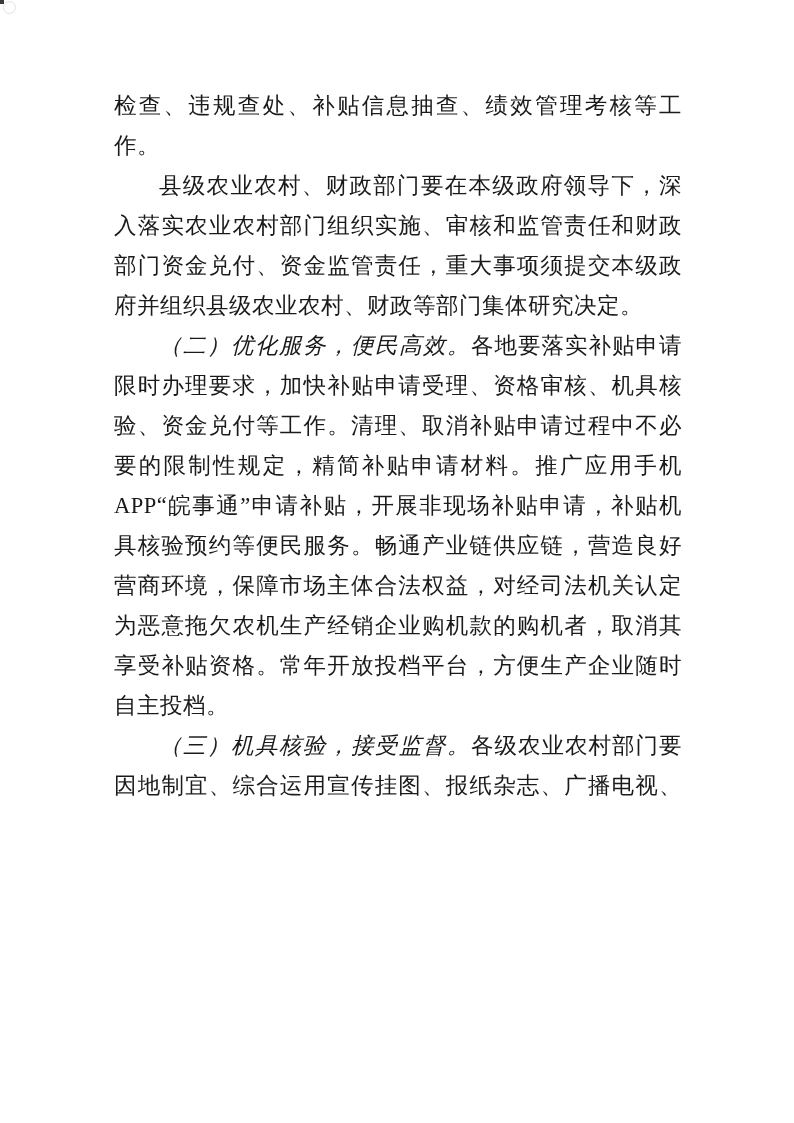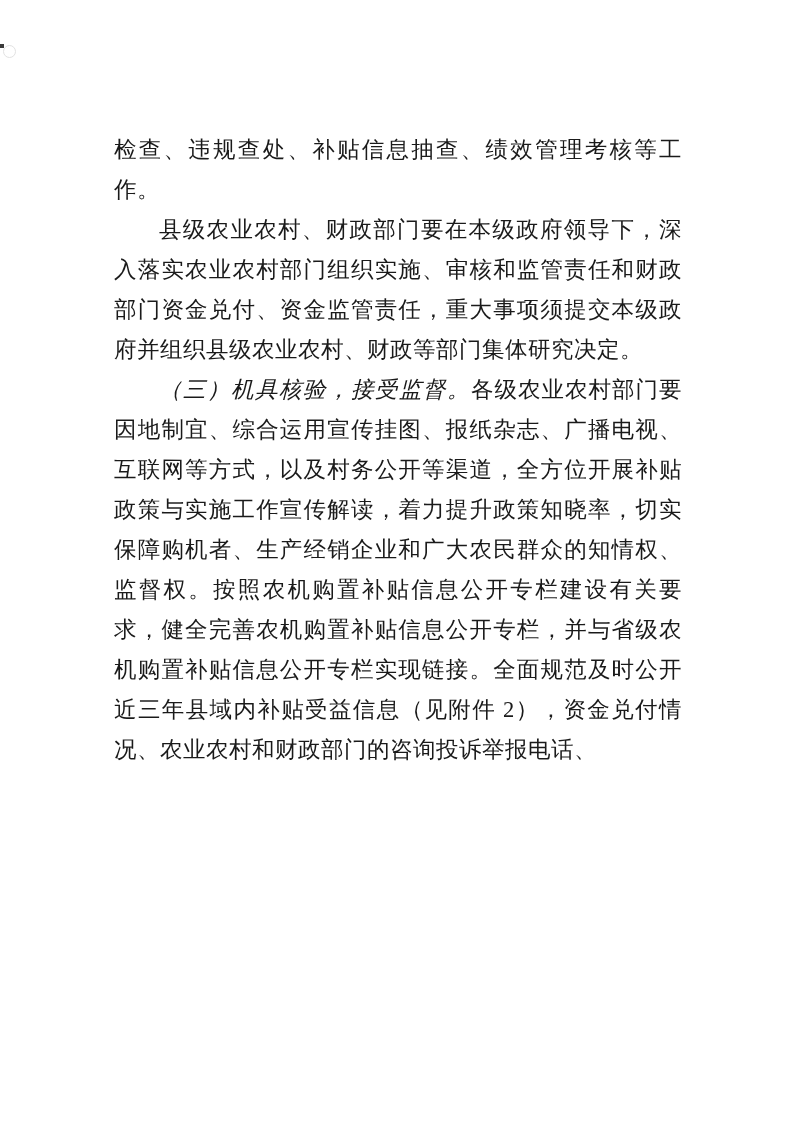--- a/index.html
+++ b/index.html
@@ -8,21 +8,20 @@
     background: #ffffff;
   }
   .page {
     position: relative;
     width: 794px;
     height: 801px;
     background: #ffffff;
     overflow: hidden;
     font-family: "Liberation Serif", "DejaVu Serif", serif;
     color: #1a1a1a;
-    margin-top: 44px;
   }
   .scan-artifact-dot {
     position: absolute;
     left: 0;
     top: 0;
     width: 4px;
     height: 4px;
     background: #3a3a3a;
   }
   .scan-artifact-ring {
@@ -73,20 +72,21 @@
 
   <span class="scan-artifact-dot"></span>
   <span class="scan-artifact-ring"></span>
 
   <div class="text-block">
 
     <p><span>检查、违规查处、补贴信息抽查、绩效管理考核等工作。</span></p>
 
     <p class="indent"><span>县级农业农村、财政部门要在本级政府领导下，深入落实农业农村部门组织实施、审核和监管责任和财政部门资金兑付、资金监管责任，重大事项须提交本级政府并组织县级农业农村、财政等部门集体研究决定。</span></p>
 
+    <p class="indent"><span class="para-lead">（二）优化服务，便民高效。</span><span>各地要落实补贴申请限时办理要求，加快补贴申请受理、资格审核、机具核验、资金兑付等工作。清理、取消补贴申请过程中不必要的限制性规定，精简补贴申请材料。推广应用手机 APP“皖事通”申请补贴，开展非现场补贴申请，补贴机具核验预约等便民服务。畅通产业链供应链，营造良好营商环境，保障市场主体合法权益，对经司法机关认定为恶意拖欠农机生产经销企业购机款的购机者，取消其享受补贴资格。常年开放投档平台，方便生产企业随时自主投档。</span></p>
 
     <p class="indent"><span class="para-lead">（三）机具核验，接受监督。</span><span>各级农业农村部门要因地制宜、综合运用宣传挂图、报纸杂志、广播电视、互联网等方式，以及村务公开等渠道，全方位开展补贴政策与实施工作宣传解读，着力提升政策知晓率，切实保障购机者、生产经销企业和广大农民群众的知情权、监督权。按照农机购置补贴信息公开专栏建设有关要求，健全完善农机购置补贴信息公开专栏，并与省级农机购置补贴信息公开专栏实现链接。全面规范及时公开近三年县域内补贴受益信息（见附件 2），资金兑付情况、农业农村和财政部门的咨询投诉举报电话、</span></p>
 
   </div>
 
   <div class="page-footer">— 12 —</div>
 
 </div>
 
 </body></html>

